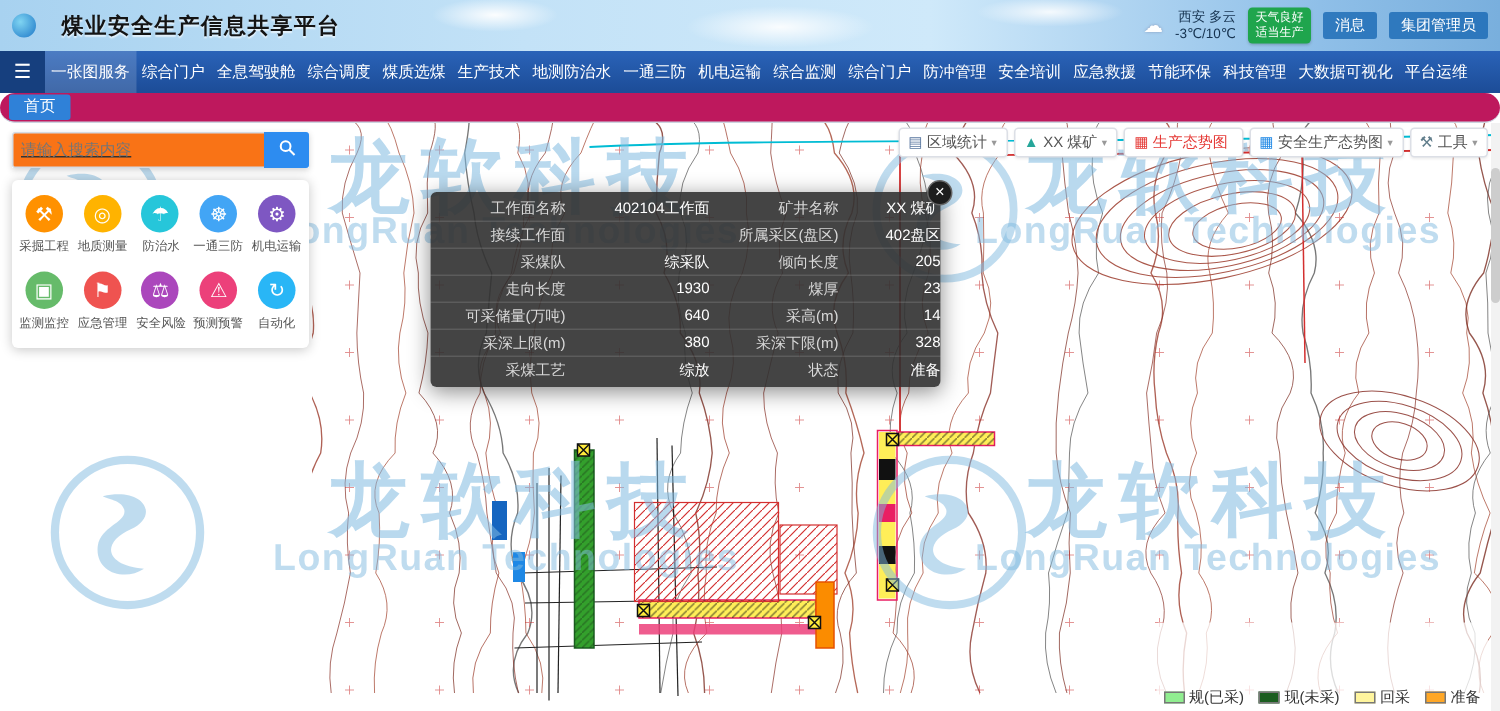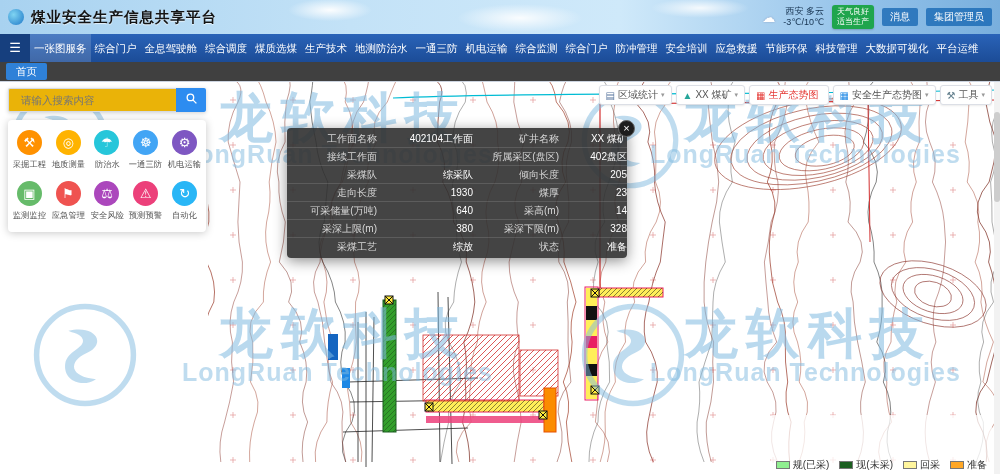--- a/index.html
+++ b/index.html
@@ -9,61 +9,61 @@
   
   .header { height:34px; position:relative; display:flex; align-items:center;
     background:
       radial-gradient(60px 16px at 330px 10px, rgba(255,255,255,.95), rgba(255,255,255,0) 70%),
       radial-gradient(90px 20px at 520px 18px, rgba(255,255,255,.9), rgba(255,255,255,0) 70%),
       radial-gradient(70px 14px at 700px 8px, rgba(255,255,255,.85), rgba(255,255,255,0) 70%),
       linear-gradient(90deg,#a8d2f0 0%,#c3e2f7 35%,#cfe9fa 62%,#8fbfe8 88%,#79afdd 100%);
   }
   .logo-dot { width:16px; height:16px; border-radius:50%; margin-left:8px;
     background:radial-gradient(circle at 35% 35%, #7fd4f2, #1e78c8); }
-  .header-title { font-size:14.5px; font-weight:bold; color:#141414; margin-left:7px;
+  .header-title { font-size:14.5px; font-weight:bold; color:#141414; margin-left:17px;
     letter-spacing:1px; text-shadow:0 1px 1px rgba(255,255,255,.7); }
   .header-right { margin-left:auto; display:flex; align-items:center; gap:8px; padding-right:8px; }
   .weather-ic { font-size:13px; color:#fff; text-shadow:0 0 2px #89b; }
   .weather { font-size:9px; color:#15324f; text-align:right; line-height:1.25; }
   .badge { background:#1fa54d; color:#fff; font-size:8px; line-height:1.25;
     padding:2px 5px; border-radius:3px; text-align:center; box-shadow:0 1px 2px rgba(0,0,0,.2); }
   .chip { font-size:10px; color:#fff; background:rgba(25,105,180,.8);
     padding:2px 8px; border-radius:2px; cursor:pointer; }
 
   
   .nav { height:28px; display:flex; align-items:stretch;
     background:linear-gradient(#2a63b8,#1c4c97); overflow:hidden; }
   .nav-menu-btn { width:30px; flex:0 0 30px; text-align:center; color:#fff; font-size:13px;
     background:#163f7e; line-height:28px; cursor:pointer; }
   .nav-item { color:#fff; font-size:10.5px; padding:0 4px; line-height:28px;
     white-space:nowrap; flex-shrink:0; cursor:pointer; }
   .nav-item.active { background:rgba(255,255,255,.16); }
 
   
-  .tabbar { height:20px; background:#404040; border-bottom:1px solid #ccd4e0;
-    display:flex; align-items:center; padding-left:6px; }
+  .tabbar { height:20px; background:#be185d; border-bottom:1px solid #ccd4e0;
+    display:flex; align-items:center; padding-left:6px;border-radius:10px; }
   .tab { background:#2f81d8; color:#fff; font-size:10.5px; padding:2px 10px;
     border-radius:2px; line-height:1.2; cursor:pointer; }
 
   
   .content { position:relative; height:392px; background:#fff; overflow:hidden; }
   .map-wrap { position:absolute; left:208px; top:0; width:792px; height:392px; z-index:1; }
 
   
   .wm-cn,.wm-en { position:absolute; z-index:2; pointer-events:none; white-space:nowrap;
     font-weight:bold; }
   .wm-cn { font-size:54px; letter-spacing:8px; color:rgba(127,186,224,.55);margin-left:44px; }
   .wm-en { font-size:25px; letter-spacing:1px; color:rgba(127,186,224,.5); }
   .wm-logo { position:absolute; z-index:2; color:rgba(127,186,224,.5); pointer-events:none; }
 
   
   .side { position:absolute; left:8px; top:6px; width:198px; z-index:6; }
   .search-row { display:flex; box-shadow:0 1px 4px rgba(0,0,0,.18); }
   .search-input { flex:1; height:24px; border:1px solid #d5dae2; border-right:none;
-    border-radius:2px 0 0 2px; padding:0 12px; font-size:10.5px; outline:none; color:#333; background:#eab308; }
+    border-radius:2px 0 0 2px; padding:0 5px; font-size:10.5px; outline:none; color:#333; background:#f97316;text-decoration:underline; }
   .search-btn { width:30px; height:24px; background:#2d8cf0; border:none;
     border-radius:0 2px 2px 0; display:flex; align-items:center; justify-content:center; cursor:pointer; }
   .apps { margin-top:8px; background:#fff; border-radius:4px;
     box-shadow:0 1px 8px rgba(0,0,0,.22); padding:10px 2px;
     display:grid; grid-template-columns:repeat(5,1fr); row-gap:10px; }
   .app { text-align:center; cursor:pointer; }
   .app-ic { width:25px; height:25px; border-radius:50%; margin:0 auto 3px; color:#fff;
     font-size:13px; line-height:25px; text-align:center; }
   .app-lb { font-size:9px; color:#555; white-space:nowrap; transform:scale(.92); }
 

